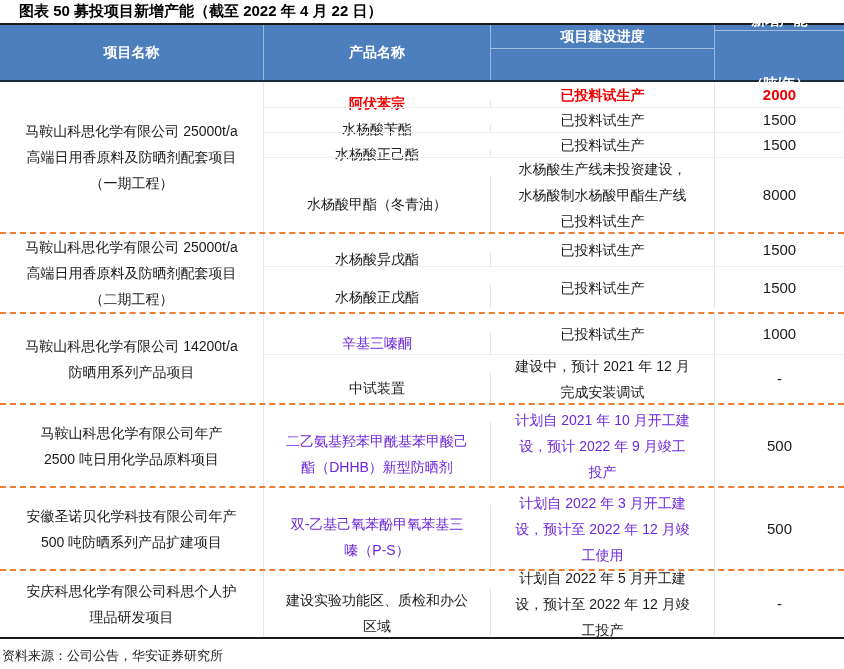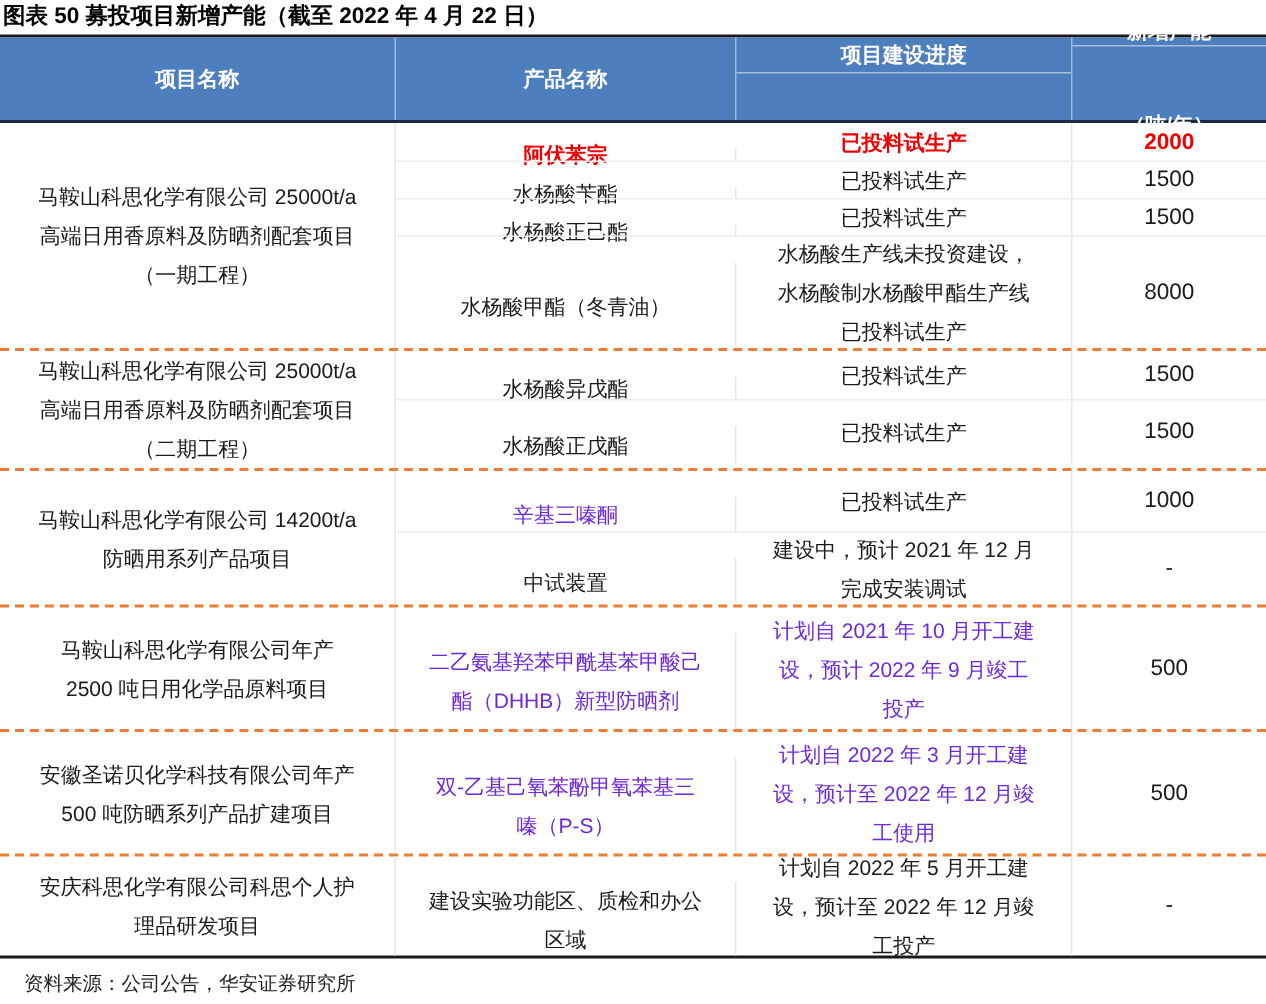--- a/index.html
+++ b/index.html
@@ -12,21 +12,21 @@
     color:#1a1a1a;
     overflow:hidden;
   }
   .fig-title {
     height:25px;
     line-height:22px;
     font-size:15px;
     font-weight:bold;
     color:#000;
     border-bottom:2px solid #1a1a1a;
-    padding-left:2px;
+    padding-left:19px;
     white-space:nowrap;
   }
   
   .thead {
     display:flex;
     height:57px;
     background:#4d7ebe;
     color:#fff;
     font-weight:bold;
     font-size:14px;
@@ -57,21 +57,21 @@
   .product  { width:227px; border-right:1px solid #e6e6e6;margin-top:17px; }
   .progress { width:224px; border-right:1px solid #e6e6e6; }
   .capacity { flex:1; font-size:15px; }
   .tbody-wrap { border-bottom:2px solid #1a1a1a; }
   .red      { color:#6d28d9; }
   .red-bold { color:#f00000; font-weight:bold; }
   .source {
     margin-top:8px;
     font-size:13px;
     color:#222;
-    padding-left:16px;
+    padding-left:2px;
   }
 </style>
 </head>
 <body>
 
 <div class="page">
 
   <div class="fig-title">图表 50 募投项目新增产能（截至 2022 年 4 月 22 日）</div>
 
   <div class="table">

